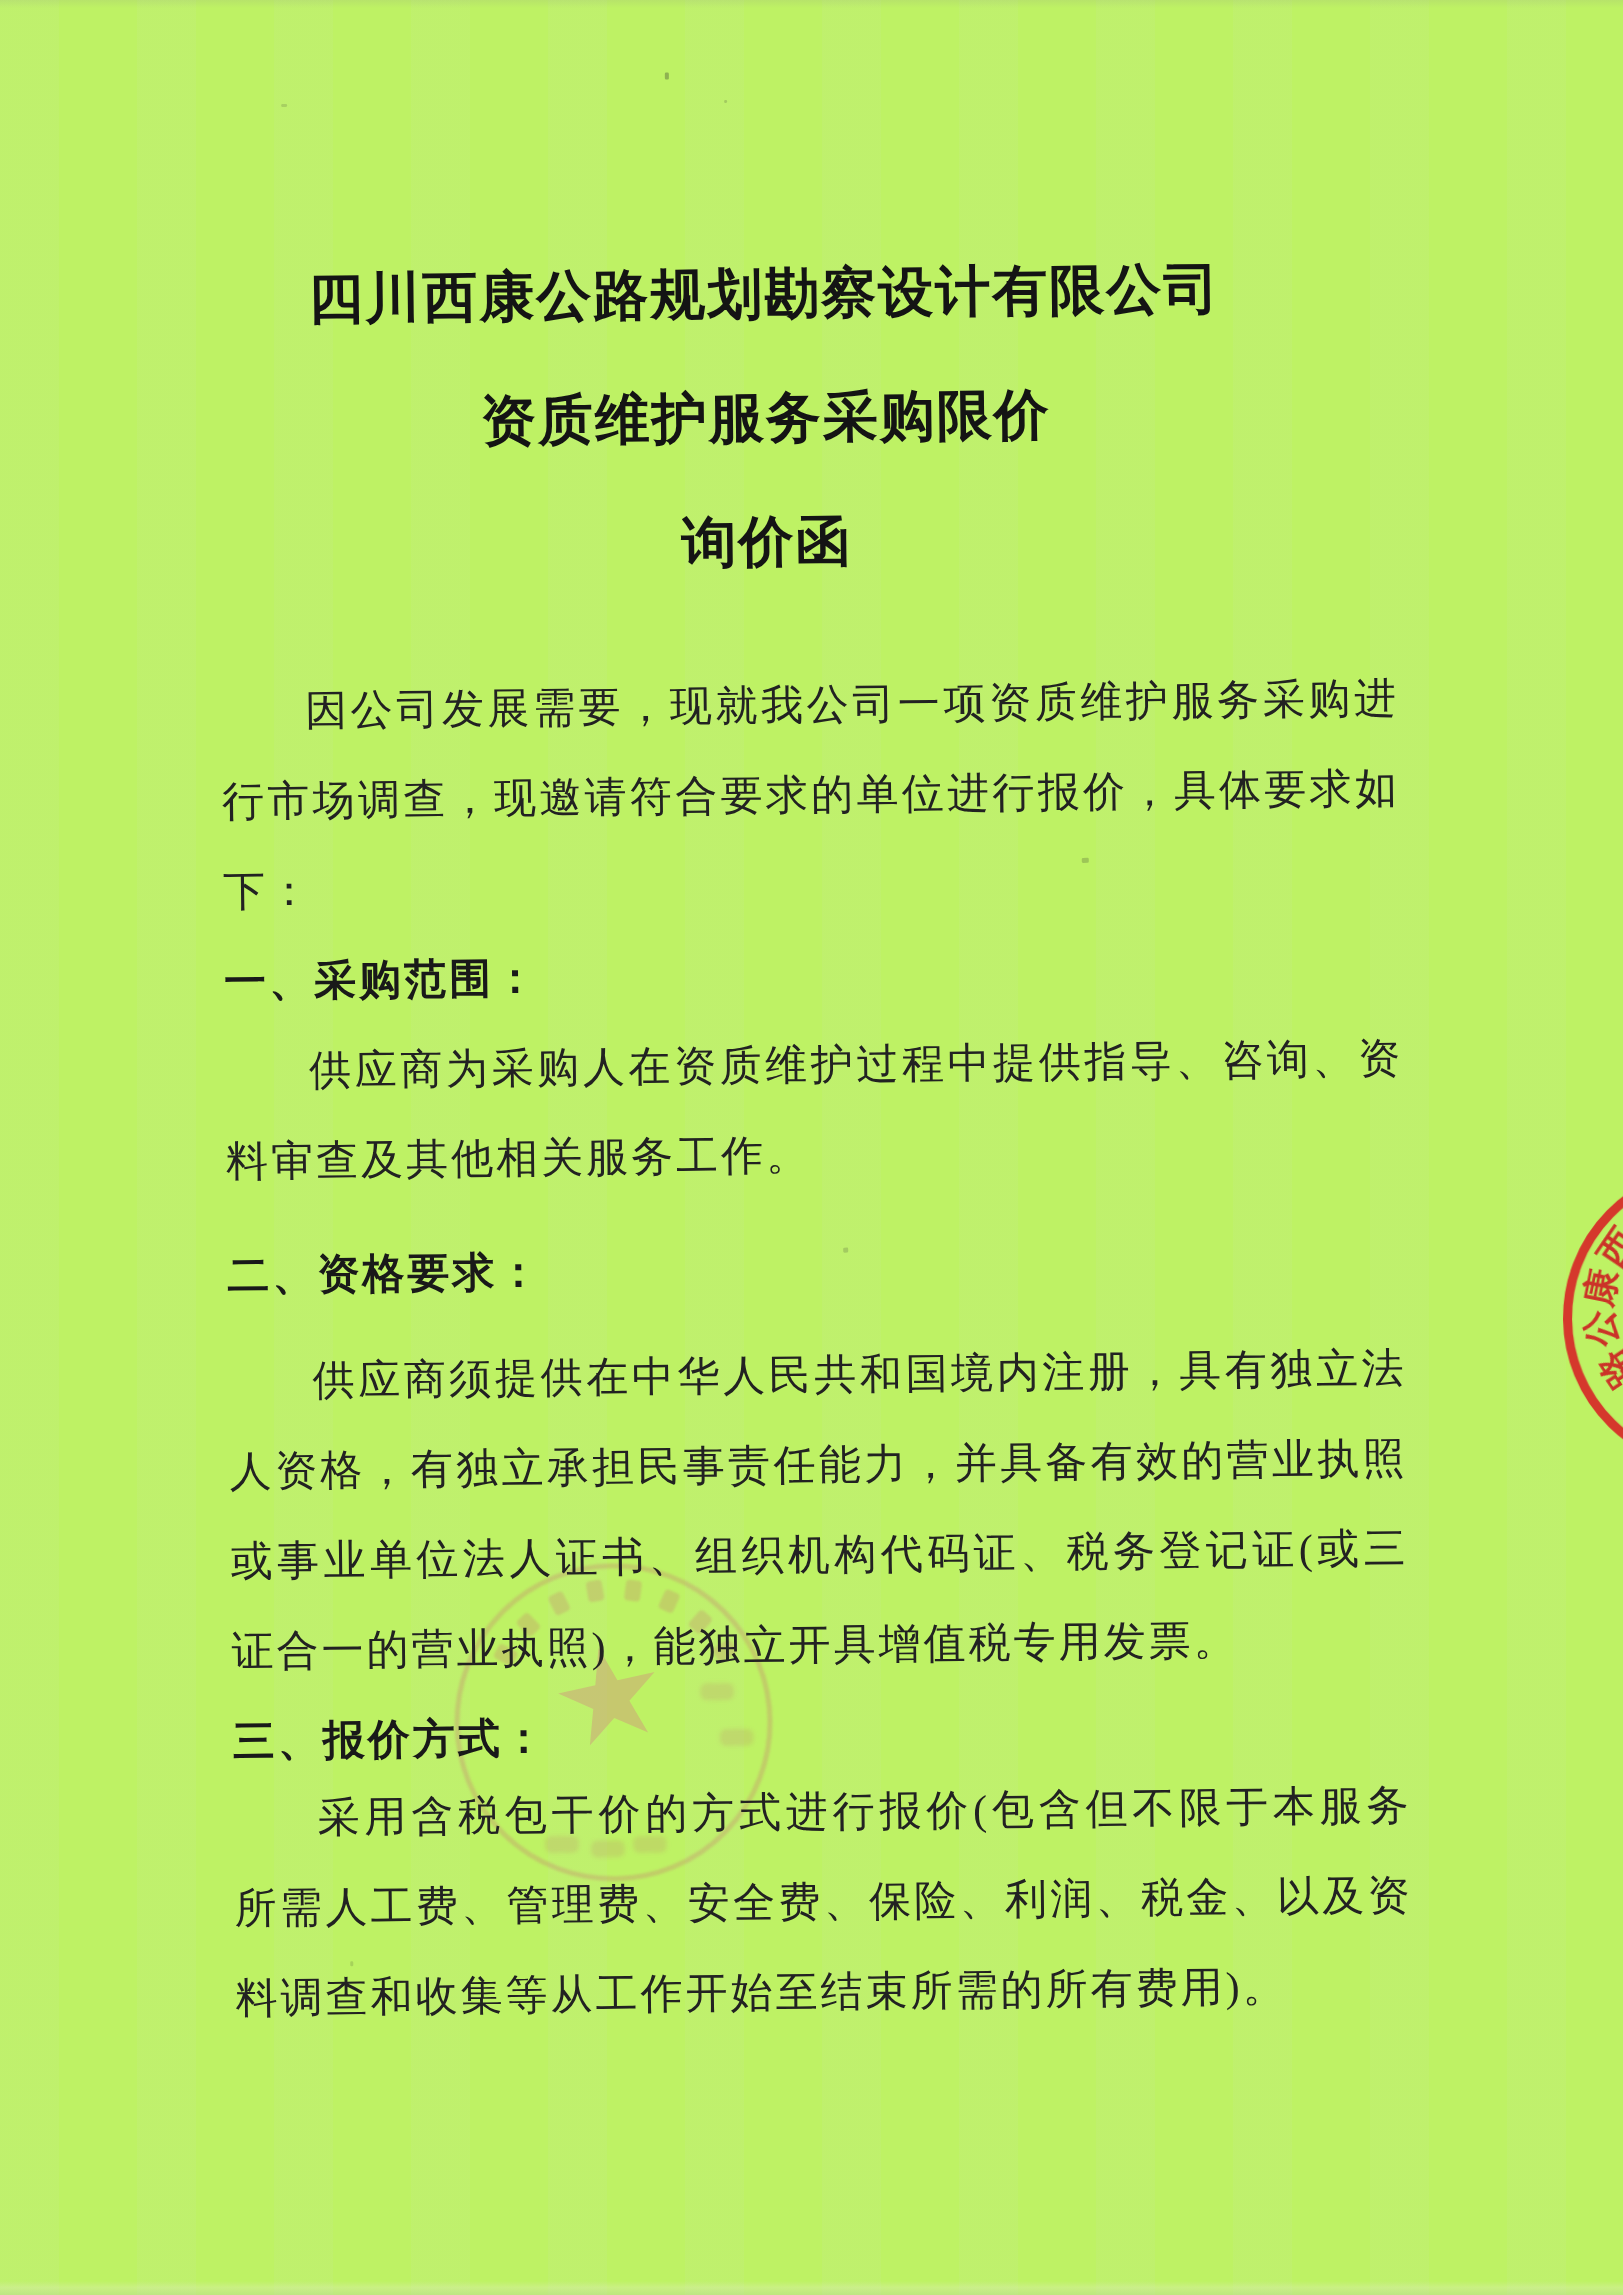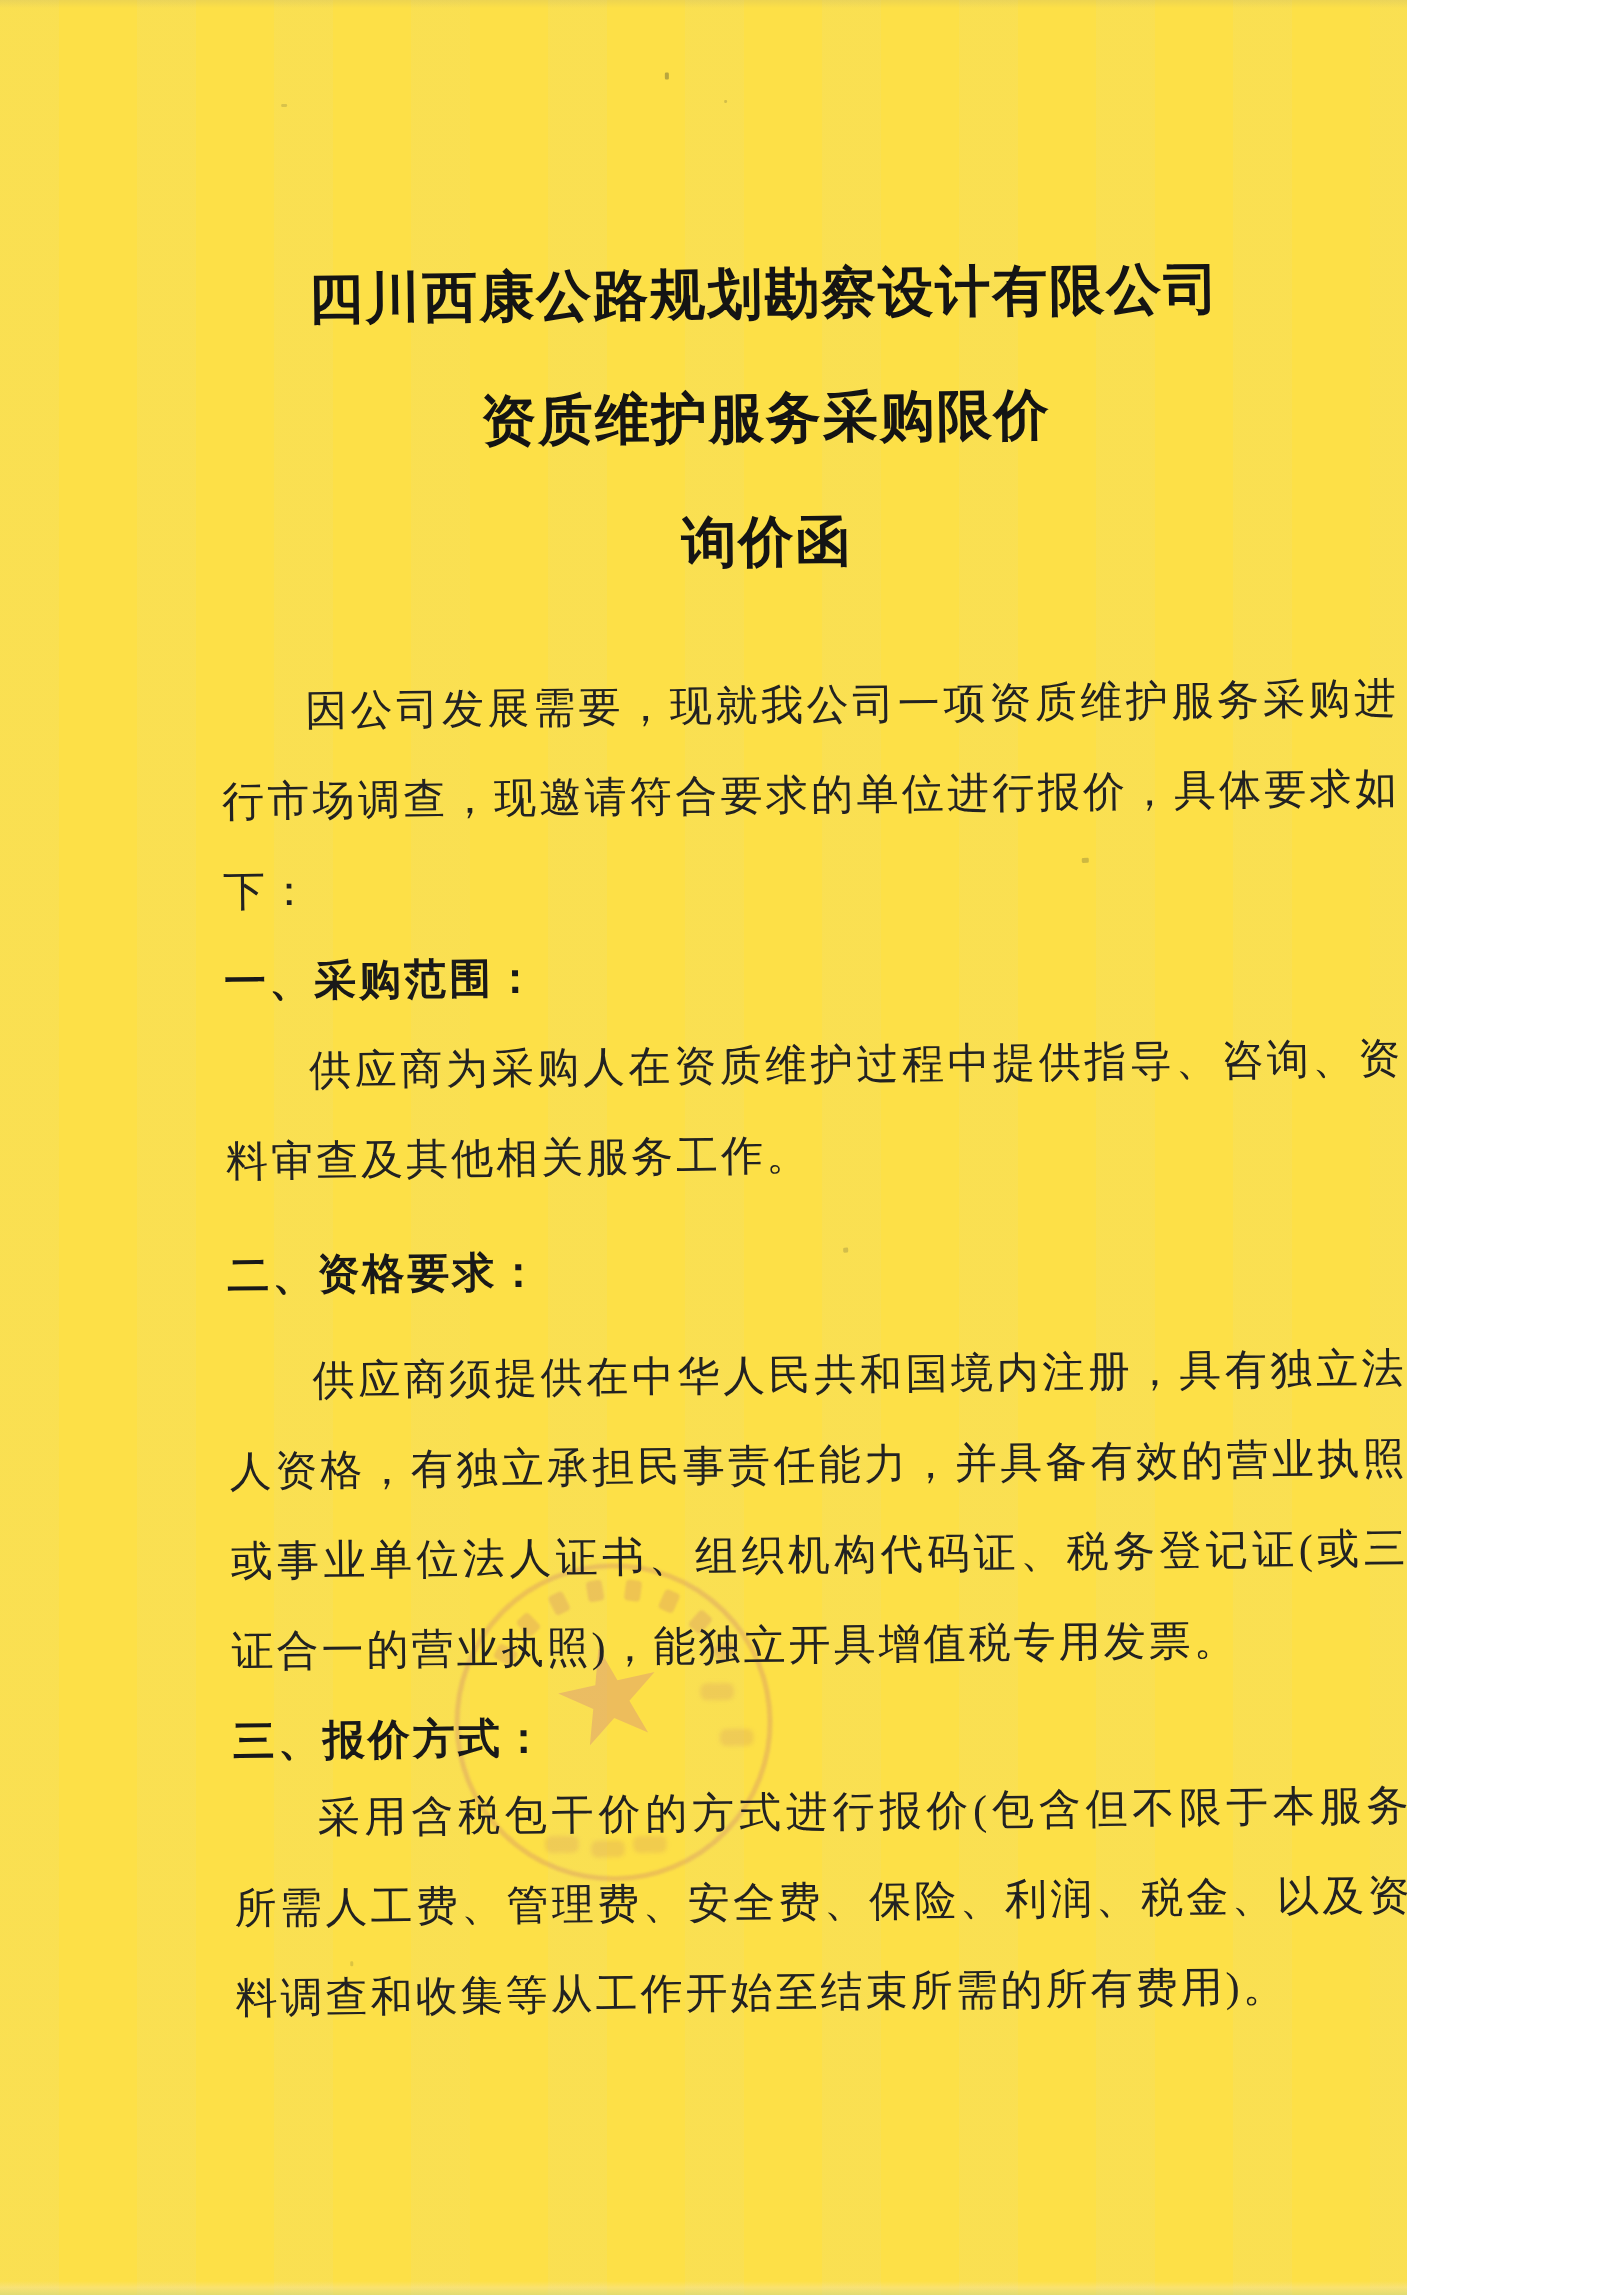--- a/index.html
+++ b/index.html
@@ -1,20 +1,20 @@
 <!DOCTYPE html>
 <html style="font-size:10.5px"><head>
 <meta charset="utf-8">
 <style>
   html,body{margin:0;padding:0;}
   body{background:#ffffff;}
   .page{
     position:relative;
-    width:1407px;height:2295px;
-    background:#fde047;
+    width:1623px;height:2295px;
+    background:#bef264;
     overflow:hidden;
     font-family:"Liberation Serif","DejaVu Serif",serif;
     color:#1e1e1e;
   }
   
   .scan-noise{
     position:absolute;inset:0;
     background:repeating-linear-gradient(90deg,
       rgba(208,218,222,0.07) 0px, rgba(208,218,222,0.07) 59px,
       transparent 59px, transparent 137px);

